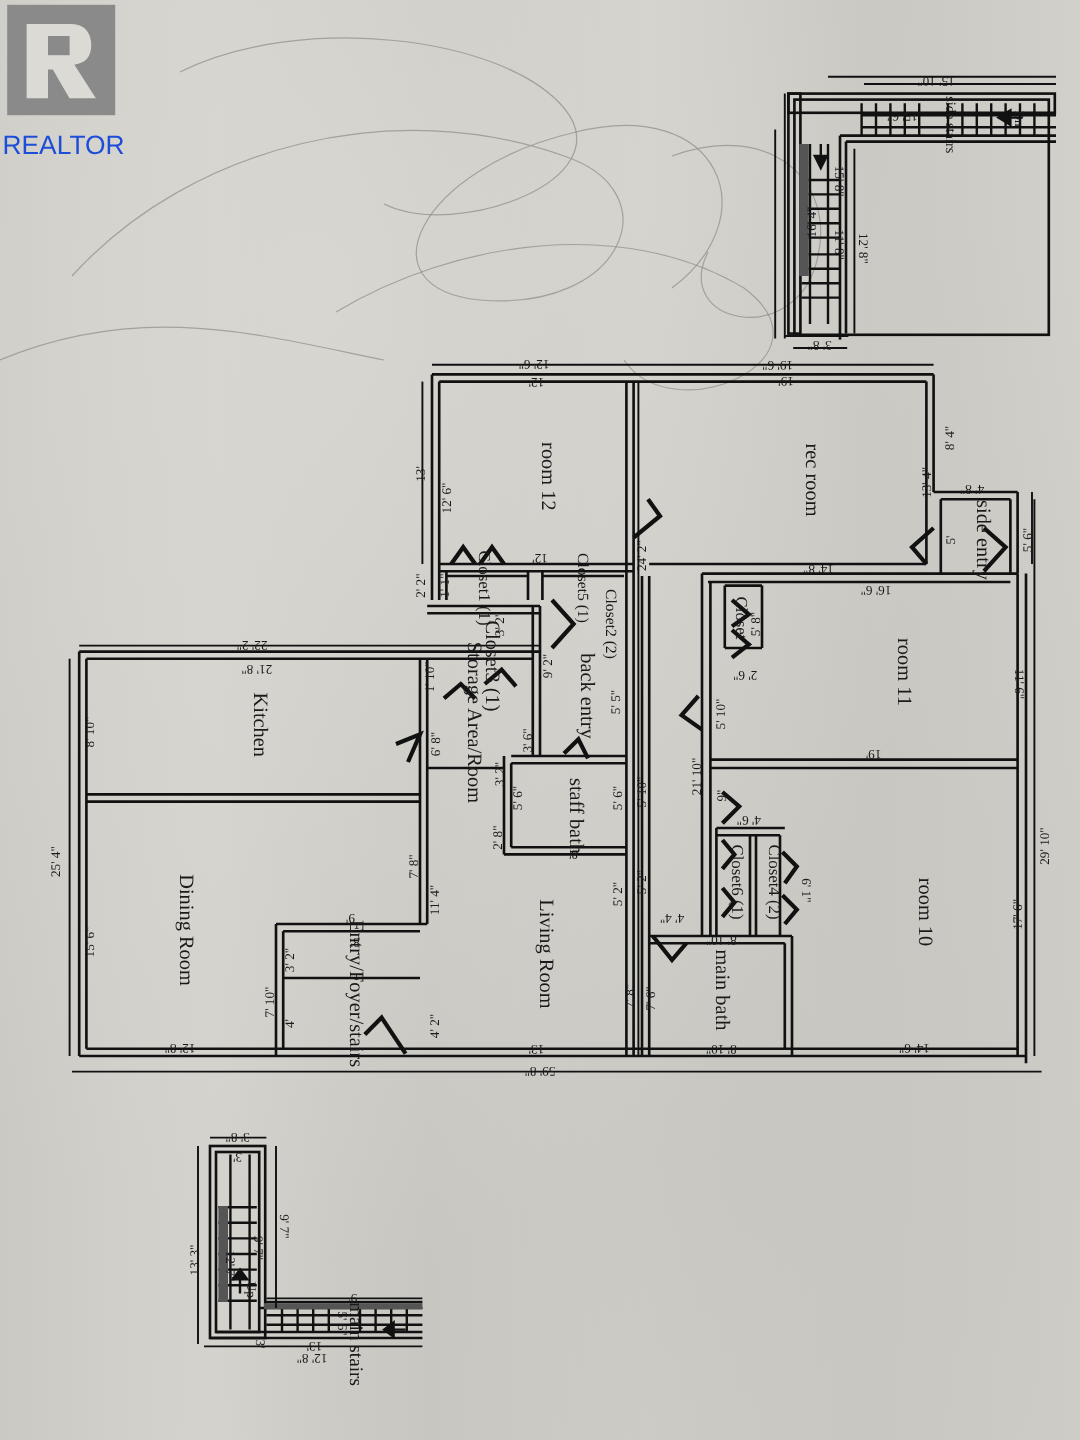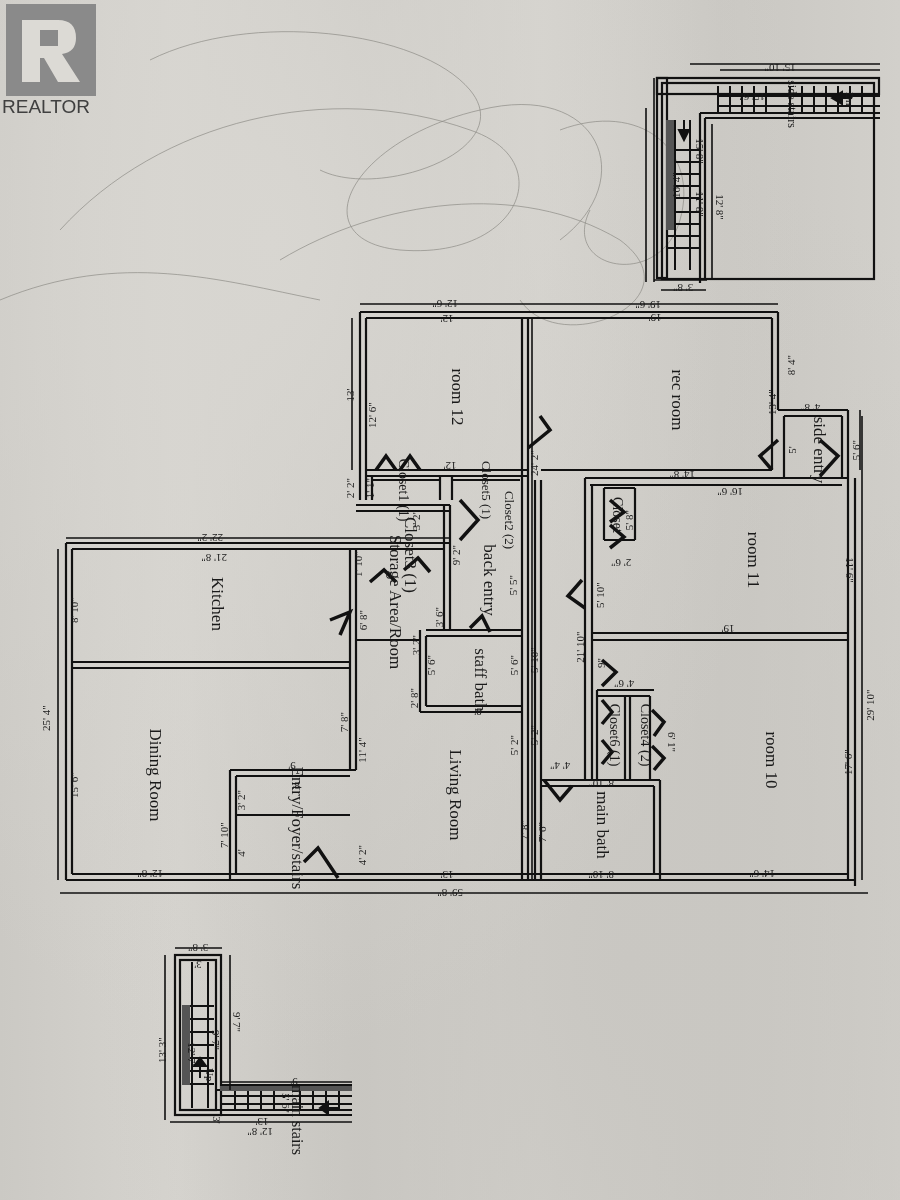--- a/index.html
+++ b/index.html
@@ -21,23 +21,23 @@
     position: absolute; left: 0; top: 0; width: 104px; height: 122px;
   }
   .logo-box {
     position: absolute; left: 6px; top: 4px; width: 90px; height: 92px;
     background: #8a8a8a;
   }
   .logo-r {
     position: absolute; left: 22px; top: 20px; width: 58px; height: 62px;
   }
   .logo-text {
-    position: absolute; left: 2px; top: 96px;
+    position: absolute; left: 2px; top: 108px;
     font-family: "Liberation Sans", sans-serif;
-    font-size: 19px; color: #404040; letter-spacing: 0px;
+    font-size: 22px; color: #1d4ed8; letter-spacing: 0px;
   }
   .lbl { font-family: "Liberation Serif", serif; fill: #1a1a1a; }
   .room { font-size: 17px; }
   .dim { font-size: 11px; }
   .w { stroke: #111; stroke-width: 2.2; fill: none; }
   .d { stroke: #111; stroke-width: 1.6; fill: none; }
   .door { stroke: #111; stroke-width: 3.5; fill: none; stroke-linejoin: miter; }
   .stair { stroke: #111; stroke-width: 2; fill: none; }
   .pencil { stroke: #8d8b86; stroke-width: 1; fill: none; opacity: .7; }
 </style>

